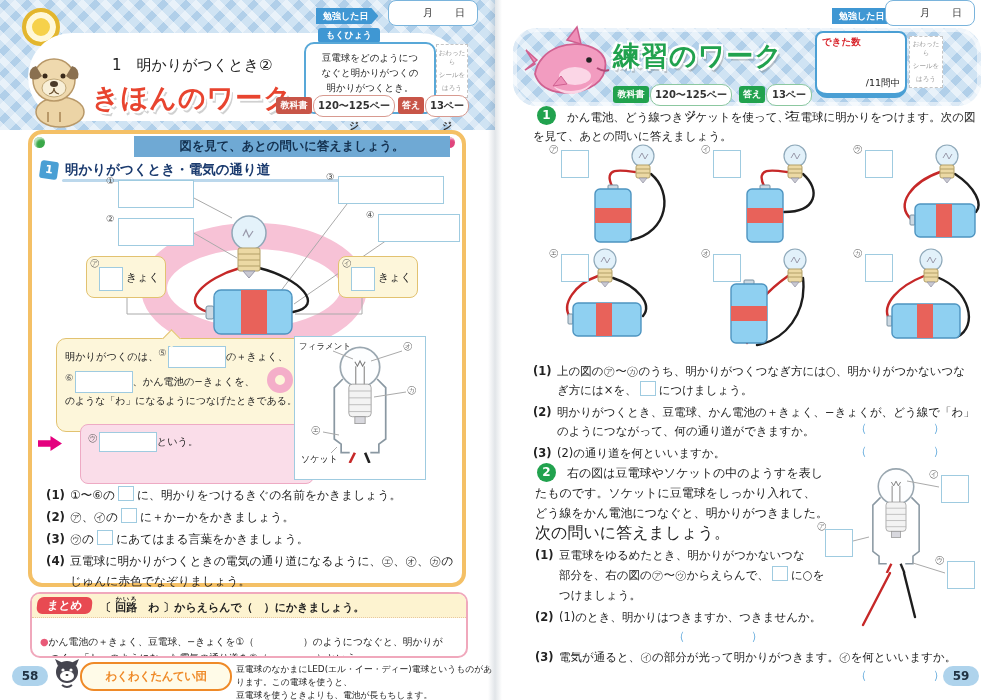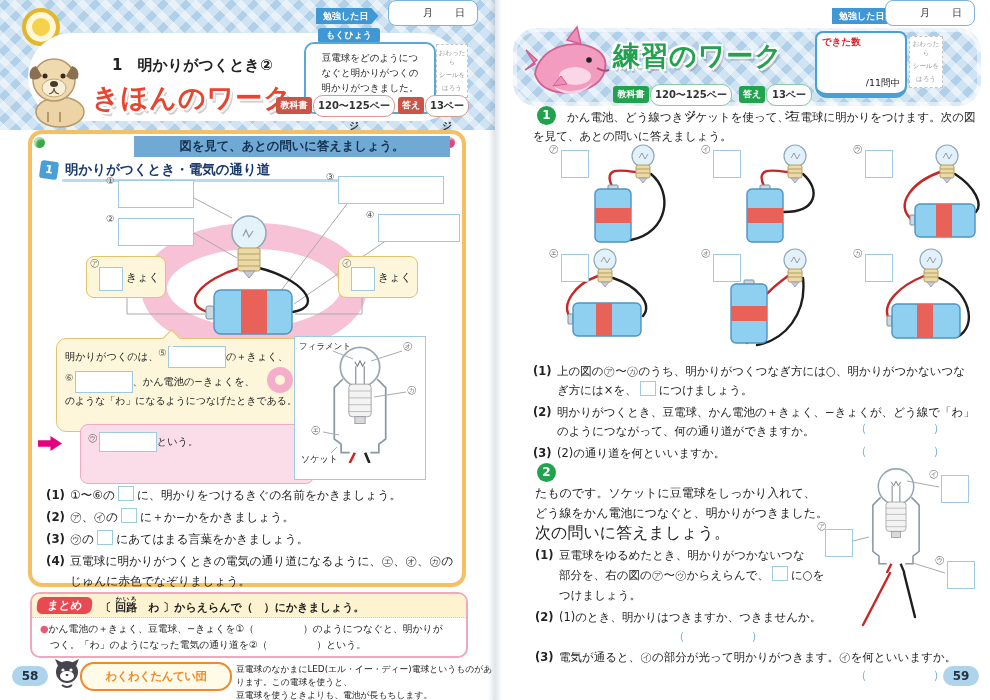--- a/index.html
+++ b/index.html
@@ -88,28 +88,28 @@
     <path d="M24,16 q-8,2 -6,12 q6,4 12,-2 z" fill="#8a7050"></path>
     <path d="M60,16 q8,2 6,12 q-6,4 -12,-2 z" fill="#8a7050"></path>
     <ellipse cx="42" cy="38" rx="12" ry="9" fill="#f8efd8" stroke="#c0a878" stroke-width="1"></ellipse>
     <ellipse cx="42" cy="34" rx="4" ry="3" fill="#4a3a2a"></ellipse>
     <circle cx="33" cy="26" r="2.5" fill="#3a2a1a"></circle>
     <circle cx="51" cy="26" r="2.5" fill="#3a2a1a"></circle>
     <path d="M42,38 q0,5 -5,6 M42,38 q0,5 5,6" fill="none" stroke="#6a5030" stroke-width="1.2"></path>
     <path d="M36,62 v10 M48,62 v10" stroke="#b89868" stroke-width="2"></path>
   </svg>
 
-  <span class="abs" style="left:112px;top:56px;font-size:15px;font-weight:bold">1　明かりがつくとき②</span>
+  <span class="abs" style="left:112px;top:56px;font-size:15px;font-weight:normal">1　明かりがつくとき②</span>
   <span class="worktitle" style="left:92px;top:80px;font-size:27px;color:#e8442f">きほんのワーク</span>
 
   <span class="abs" style="left:318px;top:28px;background:#3f97d3;color:#fff;font-size:9px;font-weight:bold;padding:1px 8px;border-radius:3px">もくひょう</span>
   <div class="abs" style="left:304px;top:42px;width:128px;height:62px;background:#fff;border:2px solid #58a8d8;border-radius:10px;font-size:9.5px;line-height:15px;text-align:center;padding-top:6px">
     <div>豆電球をどのようにつ</div>
     <div>なぐと明かりがつくの</div>
-    <div>明かりがつきました。</div>
+    <div>明かりがつくとき。</div>
   </div>
   <div class="sealbox" style="left:436px;top:44px;width:30px;height:52px">
     <div>おわったら</div>
     <div>シールを</div>
     <div>はろう</div>
   </div>
 
   <span class="rbadge" style="left:276px;top:97px;width:36px;height:17px;line-height:17px;background:#c85548">教科書</span>
   <span class="pgs" style="left:313px;top:95px;width:80px;height:20px;line-height:20px;border:1.5px solid #d89a90">120〜125ページ</span>
   <span class="rbadge" style="left:398px;top:97px;width:26px;height:17px;line-height:17px;background:#c85548">答え</span>
@@ -224,21 +224,21 @@
     <div class="qline" style="left:38px;top:438px">じゅんに赤色でなぞりましょう。</div>
   </div>
 
   <div class="abs" style="left:30px;top:592px;width:434px;height:62px;border:2px solid #f0a8bc;border-radius:10px;background:#fff;overflow:hidden">
     <div style="height:23px;background:#fdf3d0;border-bottom:1.5px dotted #e8c8a0;display:flex;align-items:center;padding-left:5px">
       <span style="background:#e84a52;color:#fff;font-weight:bold;font-size:11.5px;padding:1px 10px;border-radius:6px;transform:skewX(-6deg)">まとめ</span>
       <span style="margin-left:8px;font-size:11px;font-weight:bold">
         <span>〔 </span><ruby><span>回路</span><rt style="font-size:6px">かいろ</rt></ruby><span>　わ 〕からえらんで（　）にかきましょう。</span>
       </span>
     </div>
-    <div style="padding:3px 8px;font-size:9.8px;line-height:16px">
+    <div style="padding:16px 8px;font-size:9.8px;line-height:16px">
       <div><span style="color:#e85a78">●</span><span>かん電池の＋きょく、豆電球、−きょくを①（　　　　　）のようにつなぐと、明かりが</span></div>
       <div style="padding-left:10px">つく。「わ」のようになった電気の通り道を②（　　　　　）という。</div>
     </div>
   </div>
 
   <span class="pagepill" style="left:12px;top:666px">58</span>
   <svg class="abs" style="left:52px;top:658px" width="30" height="32" viewBox="0 0 30 32">
     <path d="M6,8 L3,1 L11,5 Z" fill="#45454f"></path>
       <path d="M24,8 L27,1 L19,5 Z" fill="#45454f"></path>
     <circle cx="15" cy="14" r="11" fill="#45454f"></circle>
@@ -378,20 +378,21 @@
     <span class="qnum">(2)</span><span>明かりがつくとき、豆電球、かん電池の＋きょく、−きょくが、どう線で「わ」</span>
   </div>
   <div class="qline" style="left:62px;top:422px;font-size:11.5px">のようにつながって、何の通り道ができますか。</div>
   <span class="abs ansparen" style="left:360px;top:420px">（　　　　　）</span>
   <div class="qline" style="left:38px;top:444px;font-size:11.5px">
     <span class="qnum">(3)</span><span>(2)の通り道を何といいますか。</span>
   </div>
   <span class="abs ansparen" style="left:360px;top:443px">（　　　　　）</span>
 
   <span class="greenq" style="left:42px;top:463px">2</span>
+  <span class="qline" style="left:72px;top:464px;font-size:12px">右の図は豆電球やソケットの中のようすを表し</span>
   <span class="qline" style="left:40px;top:504px;font-size:12px">どう線をかん電池につなぐと、明かりがつきました。</span>
   <span class="qline" style="left:40px;top:484px;font-size:12px">たものです。ソケットに豆電球をしっかり入れて、</span>
   <span class="qline" style="left:40px;top:524px;font-size:16px">次の問いに答えましょう。</span>
 
   <div class="qline" style="left:40px;top:546px;font-size:11.5px">
     <span class="qnum">(1)</span><span>豆電球をゆるめたとき、明かりがつかないつな</span>
   </div>
   <div class="qline" style="left:64px;top:566px;font-size:11.5px">
     <span>部分を、右の図の㋐〜㋒からえらんで、</span><span class="ibox"></span><span>に○を</span>
   </div>

